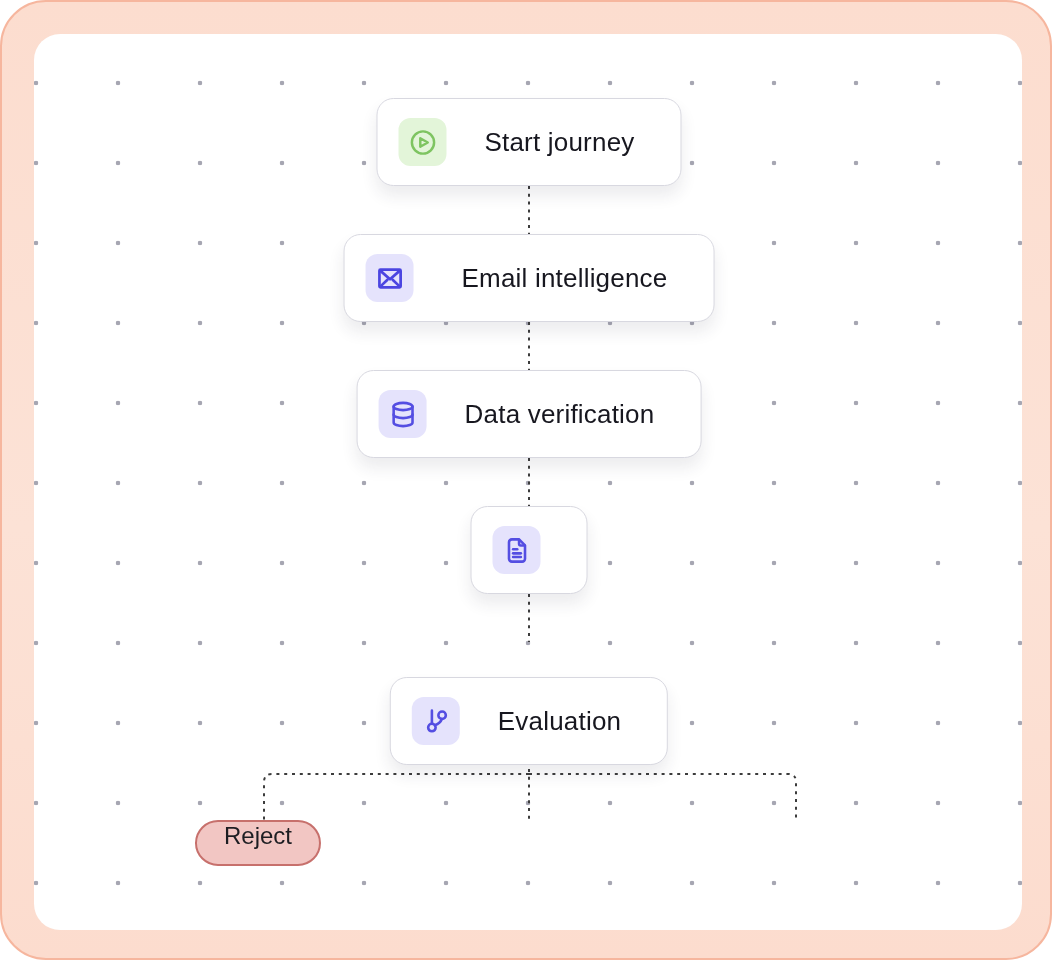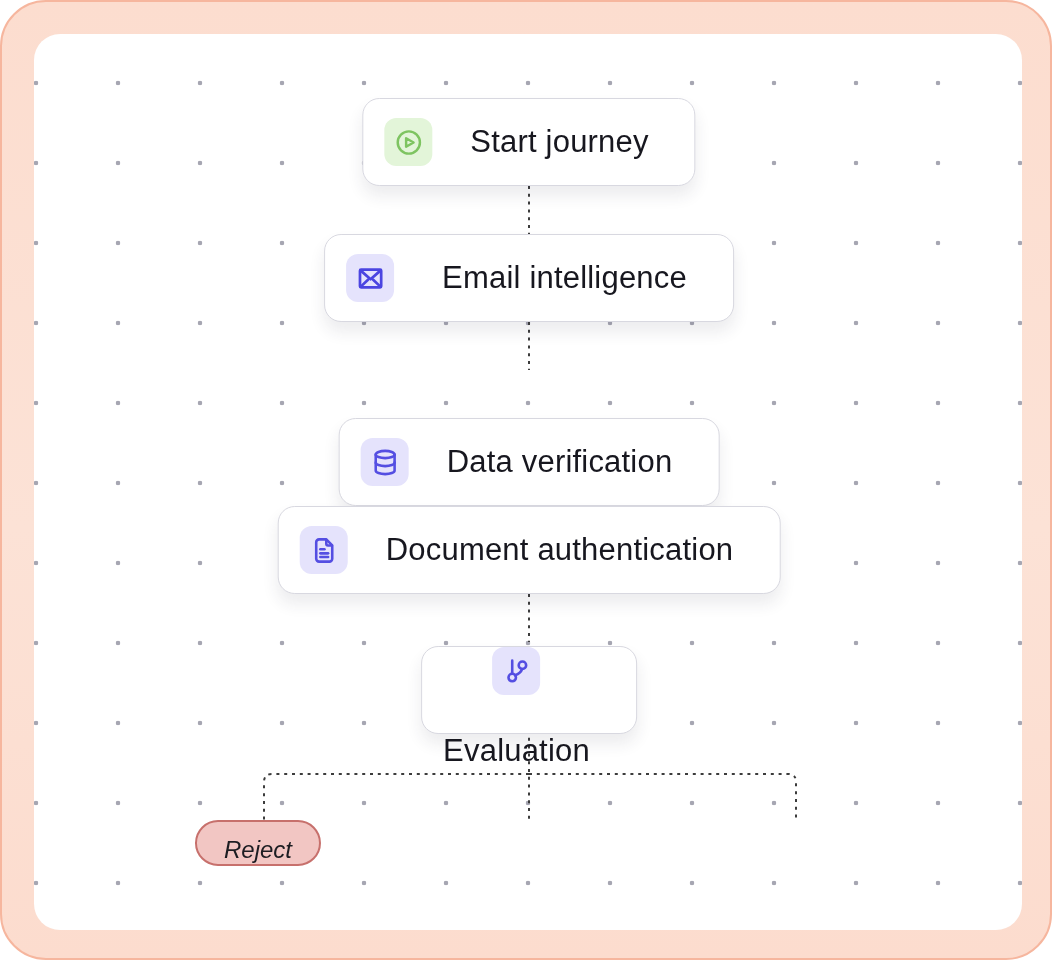--- a/index.html
+++ b/index.html
@@ -24,25 +24,25 @@
     display:flex;align-items:center;gap:38px;padding:0 46px 0 21px;
     white-space:nowrap;
   }
   .badge{
     width:48px;height:48px;border-radius:12px;flex:0 0 auto;
     display:flex;align-items:center;justify-content:center;
   }
   .badge svg{width:31px;height:31px;display:block;}
   .badge.green{background:#e3f5d9;}
   .badge.purple{background:#e5e3fc;}
-  .node-label{font-size:31px;color:#17171f;letter-spacing:.2px;}
+  .node-label{font-size:26px;color:#17171f;letter-spacing:.2px;}
   .pill{
     position:absolute;transform:translateX(-50%);top:786px;height:46px;box-sizing:border-box;
-    border-radius:23px;display:flex;align-items:flex-end;justify-content:center;
-    padding:0 27px;font-size:24px;color:#1d1d22;white-space:nowrap;border:2px solid;font-style:italic;
+    border-radius:23px;display:flex;align-items:flex-start;justify-content:center;
+    padding:0 27px;font-size:24px;color:#1d1d22;white-space:nowrap;border:2px solid;
   }
   .pill.reject{background:#f2c6c3;border-color:#c7706c;}
   .pill.manual{background:#b6b4f8;border-color:#7b73f0;}
   .pill.accept{background:#cdeec0;border-color:#8bc672;}
   .icon-stroke{fill:none;stroke-linecap:round;stroke-linejoin:round;}
 </style>
 </head>
 <body>
 
 <div class="frame">
@@ -73,45 +73,44 @@
         <svg viewBox="0 0 24 24" class="icon-stroke" stroke="#4b45e1" stroke-width="2.1">
           <rect x="3.8" y="5.2" width="16.4" height="13.6" rx="0.8"></rect>
           <path d="M4.4 5.9 L12 12.6 L19.6 5.9"></path>
           <path d="M4.4 18.3 L10 12.9"></path>
           <path d="M19.6 18.3 L14 12.9"></path>
         </svg>
       </span>
       <span class="node-label">Email intelligence</span>
     </div>
 
-    <div class="node" style="left:495px;top:336px;margin-top:48px;">
+    <div class="node" style="left:495px;top:336px;">
       <span class="badge purple">
         <svg viewBox="0 0 24 24" class="icon-stroke" stroke="#544ee2" stroke-width="2">
           <ellipse cx="12" cy="5.8" rx="7.3" ry="2.8"></ellipse>
           <path d="M4.7 5.8 v12.4 c0 1.55 3.27 2.8 7.3 2.8 s7.3 -1.25 7.3 -2.8 V5.8"></path>
           <path d="M4.7 12 c0 1.55 3.27 2.8 7.3 2.8 s7.3 -1.25 7.3 -2.8"></path>
         </svg>
       </span>
       <span class="node-label">Data verification</span>
     </div>
 
     <div class="node" style="left:495px;top:472px;">
       <span class="badge purple">
         <svg viewBox="0 0 24 24" class="icon-stroke" stroke="#544ee2" stroke-width="2">
           <path d="M13.6 3.4 H8 a2.2 2.2 0 0 0 -2.2 2.2 v12.8 a2.2 2.2 0 0 0 2.2 2.2 h8 a2.2 2.2 0 0 0 2.2 -2.2 V8 Z"></path>
           <path d="M13.6 3.8 v3 a1.3 1.3 0 0 0 1.3 1.3 h3"></path>
           <path d="M9 11 h3.2"></path>
           <path d="M9 14.2 h6"></path>
           <path d="M9 17 h6"></path>
         </svg>
       </span>
-      <span class="node-label">Document authentication</span>
     </div>
 
-    <div class="node" style="left:495px;top:612px;flex-direction:column;">
+    <div class="node" style="left:495px;top:643px;">
       <span class="badge purple">
         <svg viewBox="0 0 24 24" class="icon-stroke" stroke="#544ee2" stroke-width="2">
           <path d="M8.6 3.6 v10"></path>
           <circle cx="8.6" cy="16.7" r="2.9"></circle>
           <circle cx="16.5" cy="7.2" r="2.9"></circle>
           <path d="M10.8 14.9 C13.5 13.9 15.6 12.2 16.2 10.1"></path>
         </svg>
       </span>
       <span class="node-label">Evaluation</span>
     </div>

